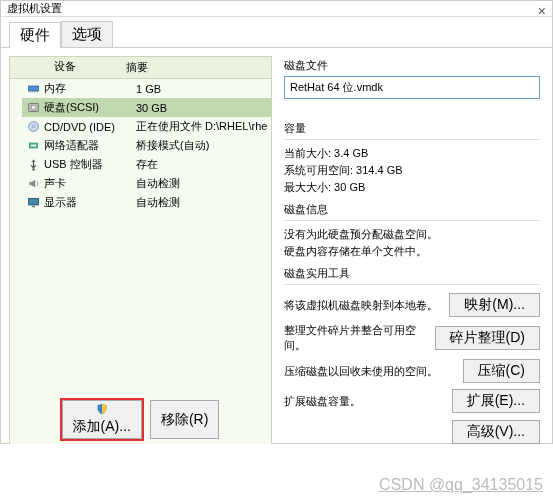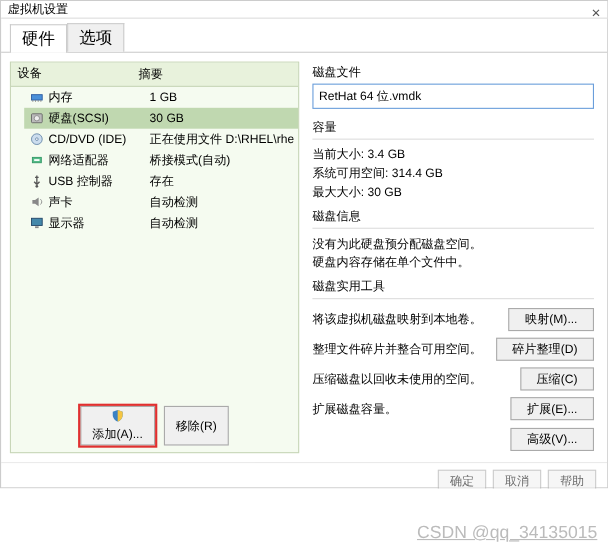--- a/index.html
+++ b/index.html
@@ -7,36 +7,36 @@
 .window { width: 553px; height: 444px; border: 1px solid #ccc; background: #fff; display: flex; flex-direction: column; }
 .titlebar { height: 22px; background: #fff; border-bottom: 1px solid #ddd; display: flex; align-items: center; padding: 0 6px; position: relative; }
 .titlebar .title { font-size: 11px; color: #000; }
 .close-x { position: absolute; right: 6px; top: 2px; color: #555; cursor: pointer; font-size: 14px; }
 .tabs { display: flex; padding: 4px 8px 0 8px; border-bottom: 1px solid #ccc; gap: 0; }
 .tab { padding: 3px 10px; border: 1px solid #ccc; border-bottom: none; background: #f0f0f0; font-size: 15px; cursor: pointer; }
 .tab.active { background: #fff; position: relative; top: 1px; }
 .body { flex: 1; display: flex; padding: 8px; gap: 8px; }
 .left-panel { width: 263px; border: 1px solid #c8d6b8; background: #f5fbf0; display: flex; flex-direction: column; }
 .list-header { display: flex; background: #e8f2dc; border-bottom: 1px solid #c8d6b8; font-size: 11px; }
-.col-dev { width: 110px; padding: 2px 6px; }
+.col-dev { width: 110px; padding: 2px 6px; text-align: center; }
 .col-sum { flex: 1; padding: 3px 6px; }
 .hw-list { flex: 1; overflow: hidden; padding-left: 12px; }
 .hw-row { display: flex; align-items: center; padding: 2px 4px; font-size: 11px; }
 .hw-row.selected { background: #c0d8b0; }
 .hw-icon { width: 14px; height: 14px; margin-right: 4px; display: flex; align-items: center; justify-content: center; }
 .hw-icon svg { width: 13px; height: 13px; }
 .hw-dev { width: 92px; white-space: nowrap; overflow: hidden; }
 .hw-sum { flex: 1; white-space: nowrap; overflow: hidden; }
 .btn-bar { display: flex; justify-content: center; gap: 8px; padding: 6px 4px; }
-.btn { padding: 2px 10px; border: 1px solid #aaa; background: #f0f0f0; font-size: 11px; cursor: pointer; display: inline-flex; align-items: center; gap: 3px; }
+.btn { padding: 2px 10px; border: 1px solid #aaa; background: #f0f0f0; font-size: 14px; cursor: pointer; display: inline-flex; align-items: center; gap: 3px; }
 .btn.highlight { outline: 2px solid #e03030; outline-offset: 0; flex-direction: column; }
 .btn.wide { padding: 2px 14px; }
 .right-panel { flex: 1; padding: 2px 4px; display: flex; flex-direction: column; gap: 6px; font-size: 11px; }
 .section-title { font-size: 11px; color: #000; margin-bottom: 3px; }
-.disk-file-box { border: 1px solid #6a9edb; padding: 3px 5px; background: #fff; margin-bottom: 3px; }
+.disk-file-box { border: 1px solid #6a9edb; padding: 3px 5px; background: #fff; margin-bottom: 16px; }
 .hr { border: none; border-top: 1px solid #ddd; margin: 2px 0 5px 0; }
 .info-row { padding: 1px 0; }
 .tool-row { display: flex; align-items: center; justify-content: flex-start; padding: 3px 0; }
 .tool-text { flex: 1; }
 .adv-row { display: flex; justify-content: flex-end; padding-top: 4px; }
 .footer { display: flex; justify-content: flex-end; gap: 6px; padding: 6px 10px; border-top: 1px solid #ddd; opacity:.6;}
 .watermark { position: absolute; right: 10px; bottom: 6px; color: #bbb; font-size: 16px; pointer-events: none; text-decoration: underline; }
 .shield { width:12px; height:12px; }
 </style>
 </head>

